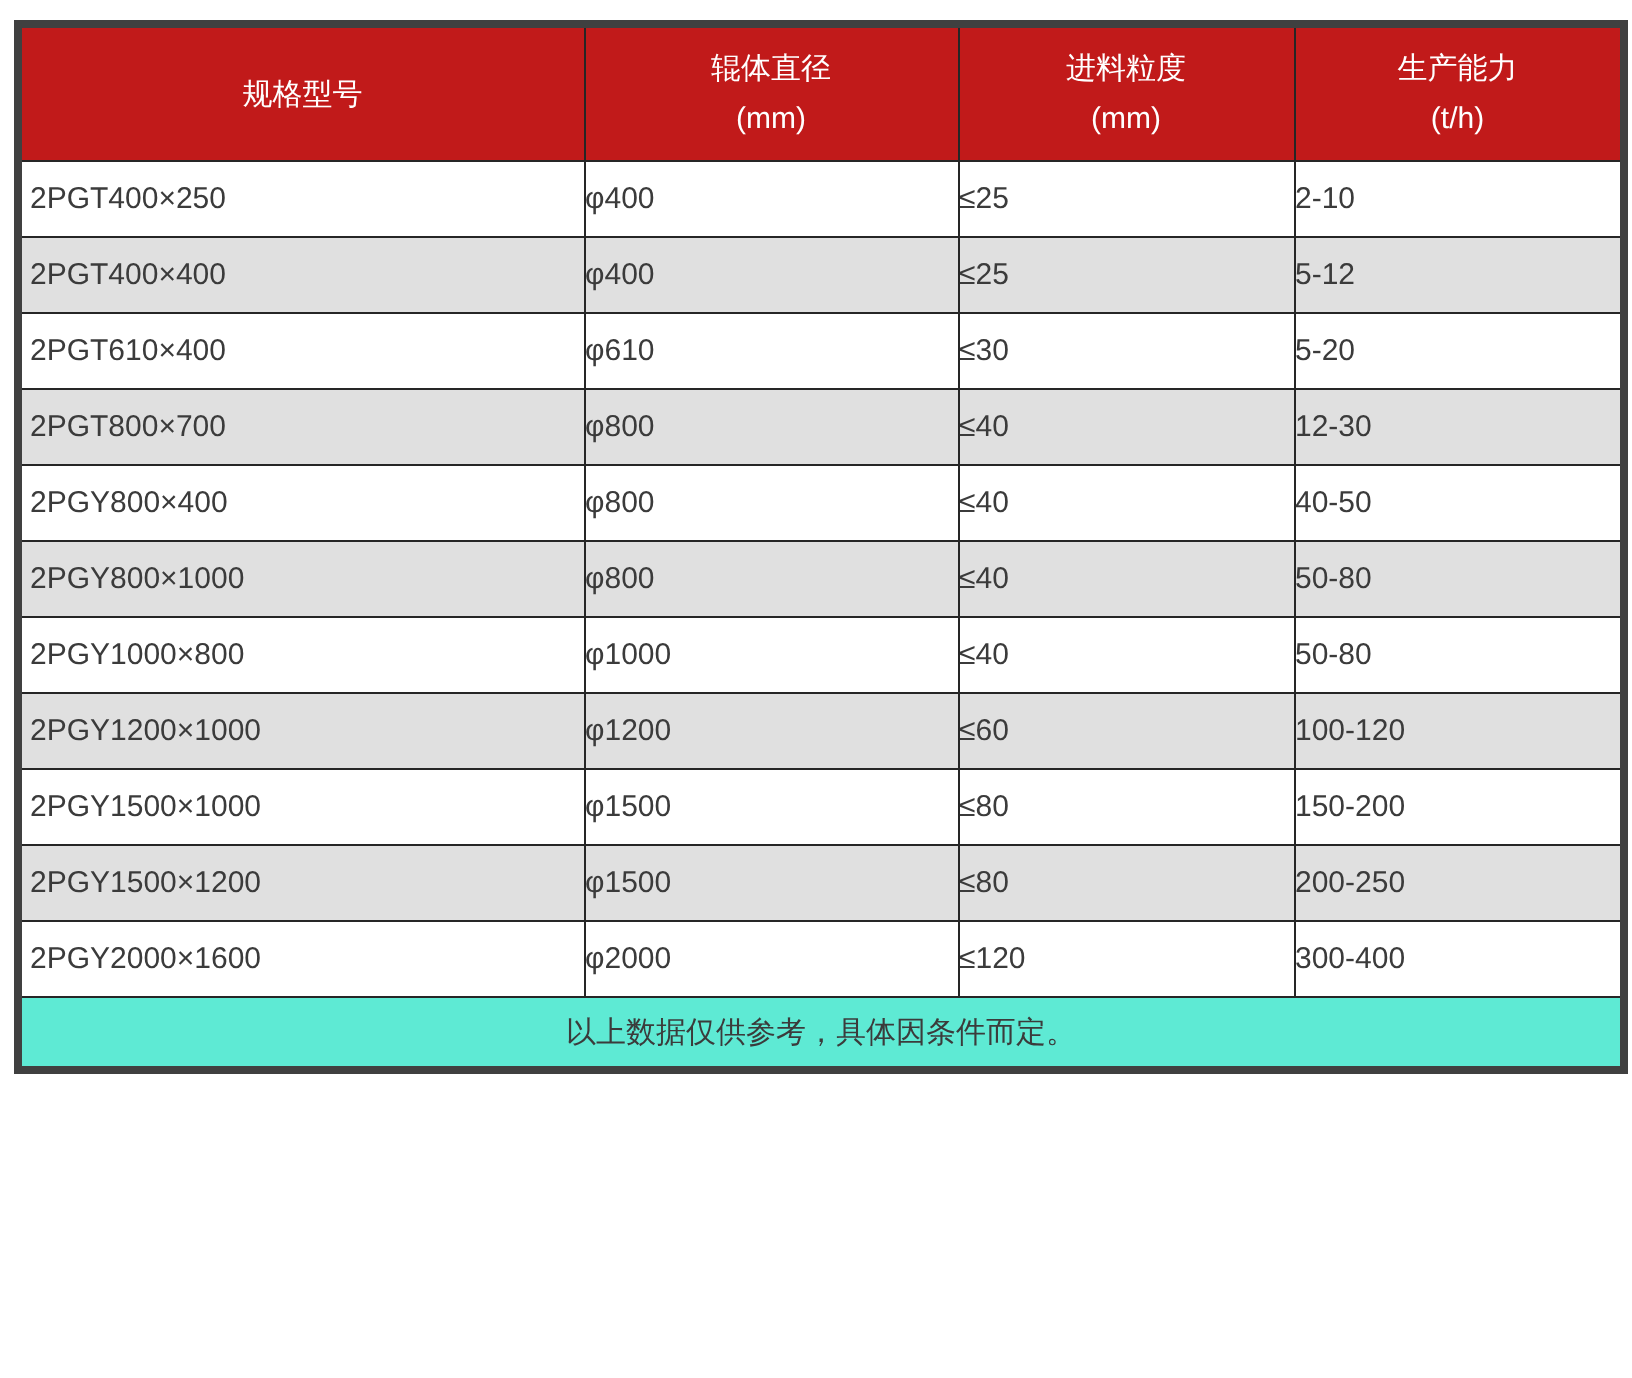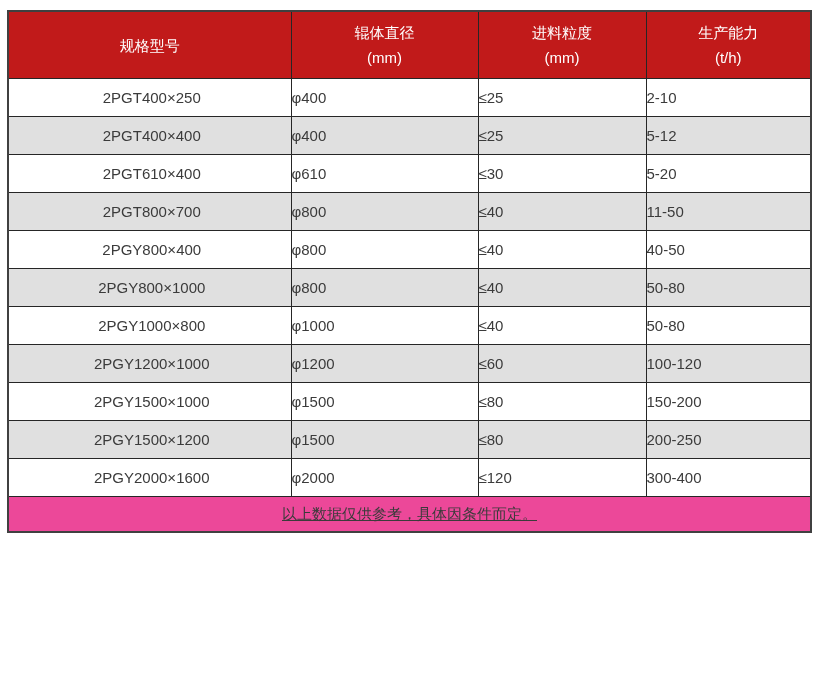--- a/index.html
+++ b/index.html
@@ -12,21 +12,21 @@
     width: 816px;
     height: 689px;
     background: #ffffff;
     box-sizing: border-box;
     padding: 10px 0 0 7px;
   }
   table.spec-table {
     border-collapse: collapse;
     table-layout: fixed;
     width: 803px;
-    border: 2px solid #404040;
+    border: 4px solid #404040;
   }
   table.spec-table col.c0 { width: 283px; }
   table.spec-table col.c1 { width: 187px; }
   table.spec-table col.c2 { width: 168px; }
   table.spec-table col.c3 { width: 165px; }
   table.spec-table th,
   table.spec-table td {
     border: 1px solid #262626;
     font-size: 15px;
     vertical-align: middle;
@@ -45,29 +45,28 @@
   }
   tbody td {
     height: 37px;
     color: #3b3b3b;
     background: #ffffff;
   }
   tbody tr:nth-child(even) td {
     background: #e0e0e0;
   }
   tbody td.model-cell {
-    text-align: center;
+    text-align: left;
     padding-left: 4px;
   }
   tfoot td.footnote {
     height: 34px;
     color: #3b3b3b;
     text-align: center;
-    background: #ec4899;
-    text-decoration: underline;
+    background: #5eead4;
   }
 </style>
 </head>
 <body>
 
 <div class="page">
   <table class="spec-table">
     <colgroup>
       <col class="c0">
         <col class="c1">
@@ -109,21 +108,21 @@
         <tr>
           <td class="model-cell">2PGT610×400</td>
           <td>φ610</td>
           <td>≤30</td>
           <td>5-20</td>
         </tr>
         <tr>
           <td class="model-cell">2PGT800×700</td>
           <td>φ800</td>
           <td>≤40</td>
-          <td>11-50</td>
+          <td>12-30</td>
         </tr>
         <tr>
           <td class="model-cell">2PGY800×400</td>
           <td>φ800</td>
           <td>≤40</td>
           <td>40-50</td>
         </tr>
         <tr>
           <td class="model-cell">2PGY800×1000</td>
           <td>φ800</td>

